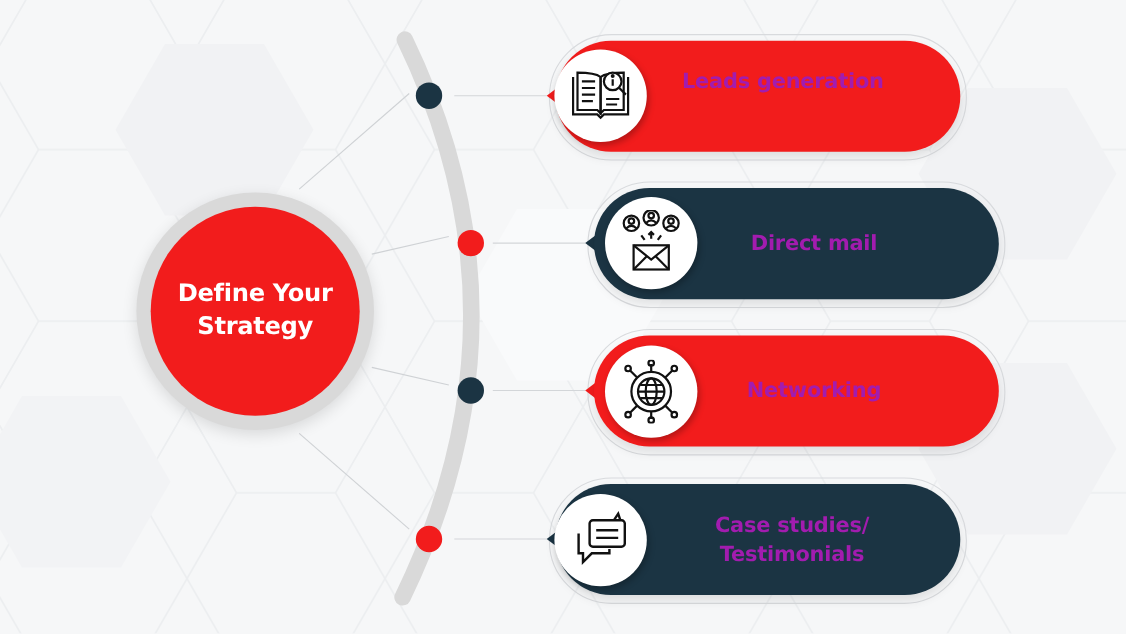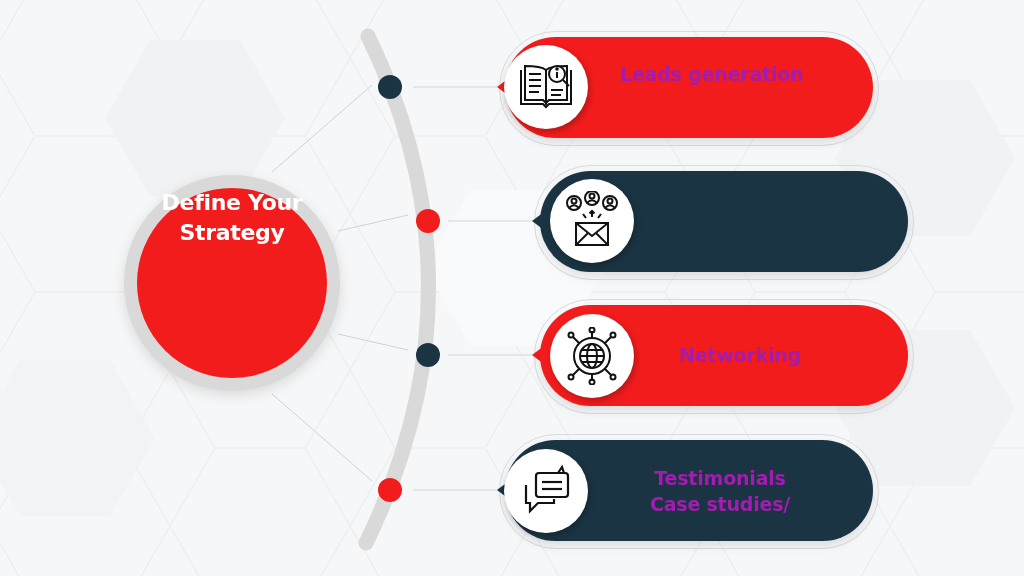--- a/index.html
+++ b/index.html
@@ -11,21 +11,21 @@
   .bg-hex { position:absolute; inset:0; z-index:0; }
   .diagram { position:absolute; inset:0; z-index:1; }
   .center-ring {
     position:absolute; left:124px; top:175px; width:216px; height:216px;
     border-radius:50%; background:#d9d9d9;
     box-shadow:0 4px 14px rgba(0,0,0,0.12);
   }
   .center-core {
     position:absolute; left:137px; top:188px; width:190px; height:190px;
     border-radius:50%; background:#f21c1c;
-    display:flex; justify-content:center; text-align:center;
+    display:flex; align-items:center; justify-content:center; text-align:center;
   }
   .center-title {
     color:#fff; font-weight:bold; font-size:22px; line-height:30px;
     width:170px; letter-spacing:-0.3px;
   }
   .pill {
     position:absolute; height:101px; border-radius:51px;
     display:flex; align-items:center;
     box-shadow:0 5px 10px rgba(0,0,0,0.10);
   }
@@ -139,20 +139,23 @@
         <path d="M43.5 16.5 Q48 12 52.5 16.5"></path>
       <line x1="30" y1="26" x2="30" y2="20"></line>
         <path d="M27.5 22.5 L30 20 L32.5 22.5"></path>
       <line x1="24" y1="27" x2="21" y2="23"></line>
         <line x1="36" y1="27" x2="39" y2="23"></line>
       <rect x="14" y="32" width="32" height="22"></rect>
       <path d="M14 32 L30 45 L46 32"></path>
       <path d="M14 54 L26 42"></path>
         <path d="M46 54 L34 42"></path>
     </svg>
+  </div>
+  <div class="pill-label centered" style="left:650px;top:208px;width:180px;">
+    <div>Direct mail</div>
   </div>
 
   <div class="pill-outline" style="left:534px;top:299px;width:378px;"></div>
   <div class="pill-notch" style="left:532px;top:346px;border-right:12px solid #f21c1c;"></div>
   <div class="pill red" style="left:540px;top:305px;width:368px;"></div>
   <div class="icon-circle" style="left:550px;top:314px;">
     <svg width="58" height="58" viewBox="0 0 58 58" fill="none" stroke="#111" stroke-width="2">
       <circle cx="29" cy="29" r="18"></circle>
       <circle cx="29" cy="29" r="12"></circle>
       <ellipse cx="29" cy="29" rx="5" ry="12"></ellipse>
@@ -183,17 +186,17 @@
   <div class="icon-circle" style="left:504px;top:449px;">
     <svg width="56" height="56" viewBox="0 0 56 56" fill="none" stroke="#111" stroke-width="2.2">
       <path d="M8 22 L8 40 L12 40 L12 48 L20 40 L36 40 L36 36"></path>
       <rect x="18" y="10" width="32" height="24" rx="3" fill="#fff"></rect>
       <path d="M40 10 L44 4 L46 10"></path>
       <line x1="24" y1="19" x2="44" y2="19"></line>
       <line x1="24" y1="26" x2="44" y2="26"></line>
     </svg>
   </div>
   <div class="pill-label centered" style="left:620px;top:465px;width:200px;">
+    <div>Case studies/</div>
     <div>Testimonials</div>
-    <div>Case studies/</div>
   </div>
 
 </div>
 
 </body></html>

